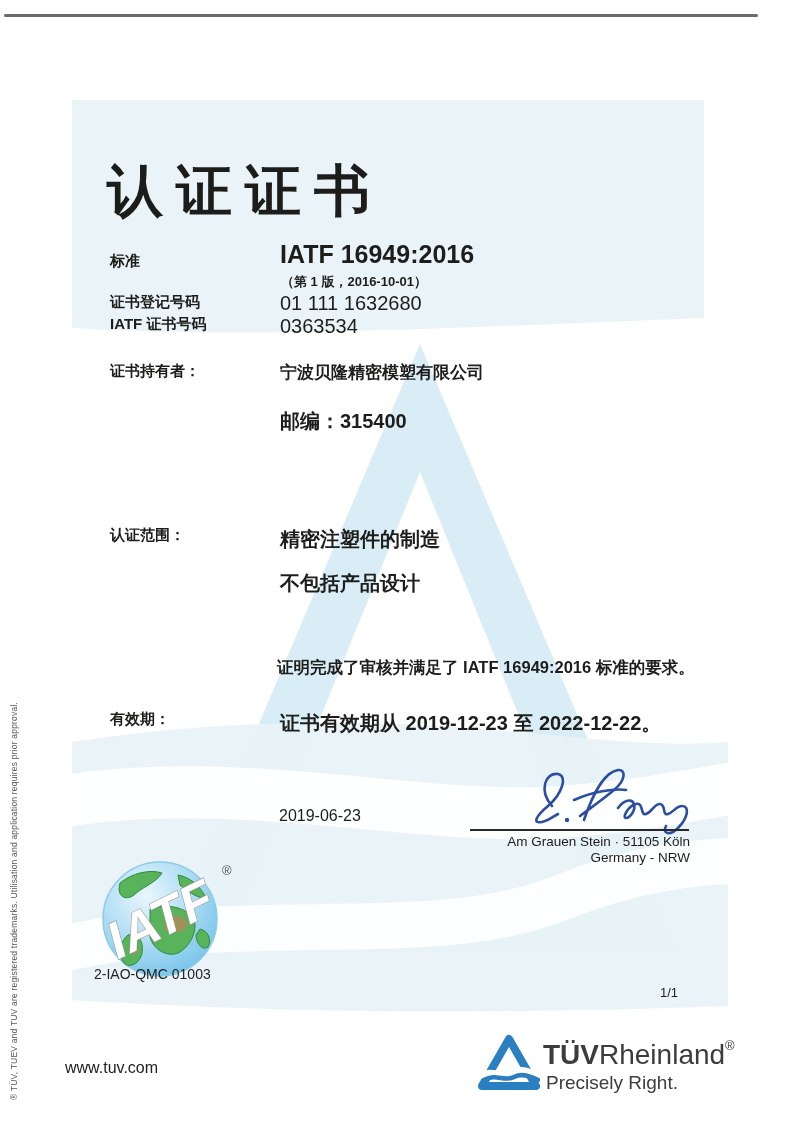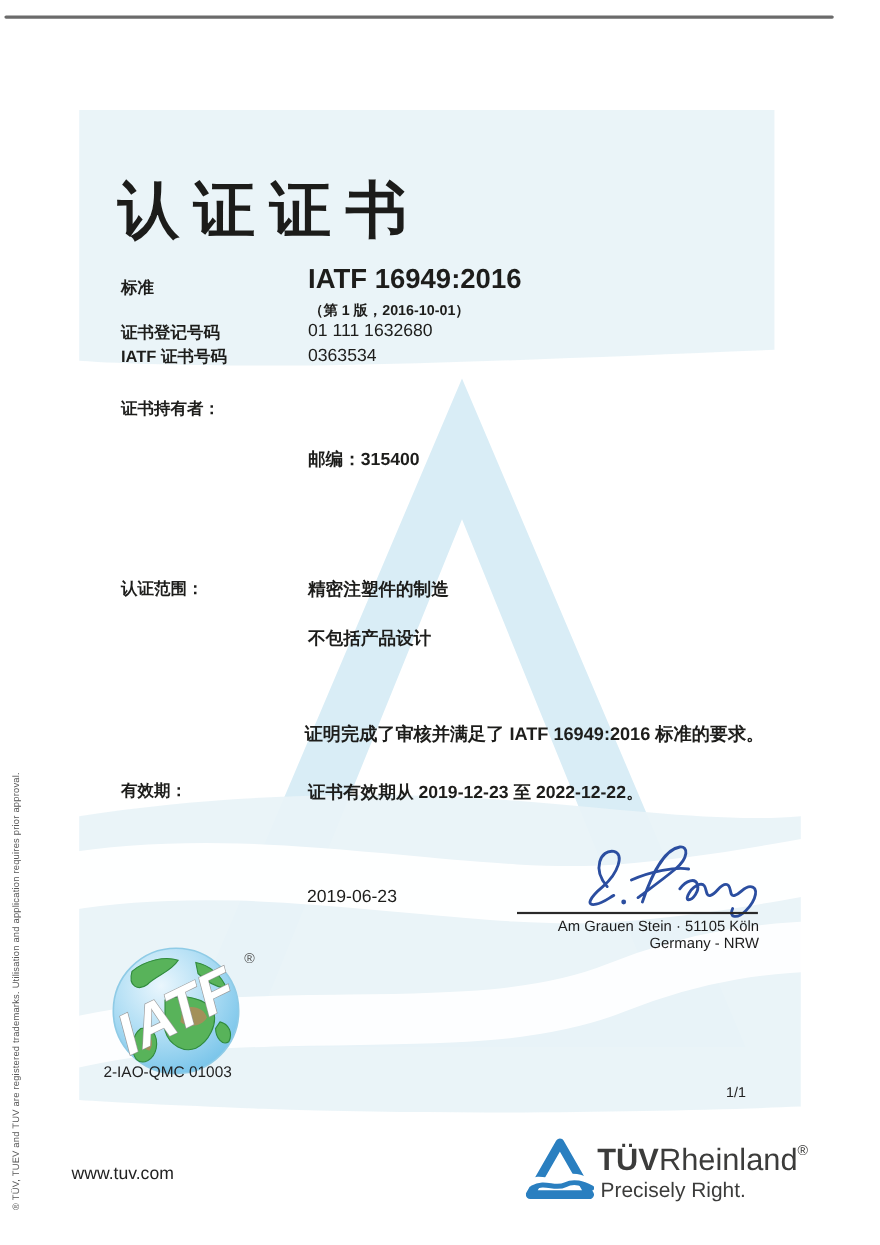--- a/index.html
+++ b/index.html
@@ -4,21 +4,21 @@
 <style>
   html,body{margin:0;padding:0;background:#ffffff;}
   body{font-family:"Liberation Sans","DejaVu Sans",sans-serif;color:#1d1d1b;}
   .page{position:relative;width:800px;height:1132px;background:#ffffff;overflow:hidden;}
   .abs{position:absolute;}
   .bg-layer{position:absolute;left:0;top:0;width:800px;height:1132px;z-index:0;}
   .content{position:absolute;left:0;top:12px;width:800px;height:1132px;z-index:1;}
   .scan-edge{position:absolute;top:2px;left:4px;width:754px;height:3px;background:#3a3a3a;opacity:.75;border-radius:2px;}
   .title{left:107px;top:142px;font-size:56px;font-weight:700;letter-spacing:13px;color:#1c1c1a;}
   .lbl{font-size:15px;font-weight:700;color:#1d1d1b;}
-  .val{font-size:16px;color:#1d1d1b;}
+  .val{font-size:20px;color:#1d1d1b;}
   .bold{font-weight:700;}
   .std-val{font-size:25px;font-weight:700;}
   .std-ed{font-size:13px;font-weight:700;}
   .statement{font-size:16.5px;font-weight:700;}
   .date{font-size:16px;}
   .sigline{left:470px;top:817px;width:219px;height:2px;background:#2a2a2a;}
   .issuer{left:420px;top:822px;width:270px;text-align:right;font-size:13.5px;line-height:16px;color:#1c1c1c;}
   .code{left:94px;top:954px;font-size:14px;color:#222;}
   .pagenum{left:660px;top:973px;font-size:13px;color:#222;}
   .logotype{left:543px;top:1026px;font-size:28px;color:#3c3c3b;white-space:nowrap;}
@@ -55,20 +55,21 @@
     <div class="abs lbl" style="left:110px;top:240px;text-align:right;">标准</div>
     <div class="abs std-val" style="left:280px;top:228px;">IATF 16949:2016</div>
     <div class="abs std-ed" style="left:281px;top:261px;">（第 1 版，2016-10-01）</div>
 
     <div class="abs lbl" style="left:110px;top:281px;">证书登记号码</div>
     <div class="abs val" style="left:280px;top:280px;">01 111 1632680</div>
     <div class="abs lbl" style="left:110px;top:303px;">IATF 证书号码</div>
     <div class="abs val" style="left:280px;top:303px;">0363534</div>
 
     <div class="abs lbl" style="left:110px;top:350px;font-family:Liberation Serif, serif;">证书持有者：</div>
+    <div class="abs val bold" style="left:280px;top:349px;font-size:17px;">宁波贝隆精密模塑有限公司</div>
     <div class="abs val bold" style="left:280px;top:396px;">邮编：315400</div>
 
     <div class="abs lbl" style="left:110px;top:514px;">认证范围：</div>
     <div class="abs val bold" style="left:280px;top:514px;">精密注塑件的制造</div>
     <div class="abs val bold" style="left:280px;top:558px;">不包括产品设计</div>
 
     <div class="abs statement" style="left:277px;top:645px;">证明完成了审核并满足了 IATF 16949:2016 标准的要求。</div>
 
     <div class="abs lbl" style="left:110px;top:698px;">有效期：</div>
     <div class="abs val bold" style="left:280px;top:698px;">证书有效期从 2019-12-23 至 2022-12-22。</div>

